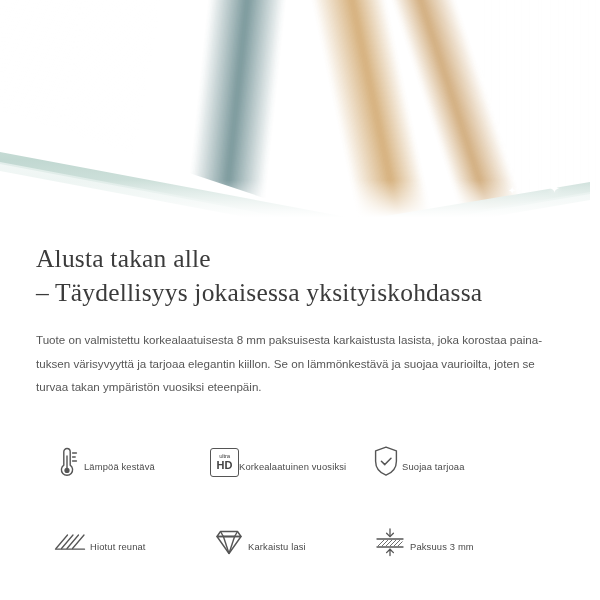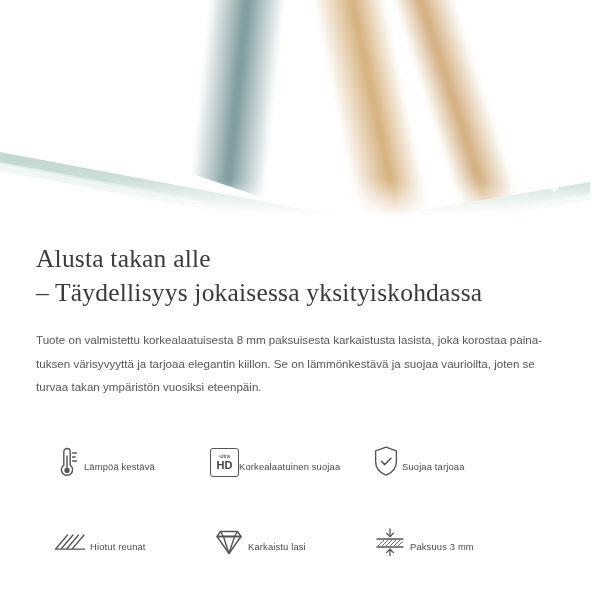--- a/index.html
+++ b/index.html
@@ -212,21 +212,21 @@
         <div class="feature-label">Lämpöä kestävä</div>
       </div>
 
       <div class="feature">
         <div class="feature-icon">
           <div class="ultrahd-box">
             <span class="u1">ultra</span>
             <span class="u2">HD</span>
           </div>
         </div>
-        <div class="feature-label">Korkealaatuinen suojaa</div>
+        <div class="feature-label">Korkealaatuinen vuosiksi</div>
       </div>
 
       <div class="feature">
         <div class="feature-icon">
           <svg width="32" height="38" viewBox="0 0 32 38">
             <path d="M16 4.2l10.4 3.6v10.4c0 6.6-4.4 11.6-10.4 14-6-2.4-10.4-7.4-10.4-14V7.8L16 4.2z" fill="none" stroke="#555" stroke-width="1.4" stroke-linejoin="round"></path>
             <path d="M11.4 18.2l3.4 3.4 6.2-6.4" fill="none" stroke="#555" stroke-width="1.5" stroke-linecap="round" stroke-linejoin="round"></path>
           </svg>
         </div>
         <div class="feature-label">Suojaa tarjoaa</div>

